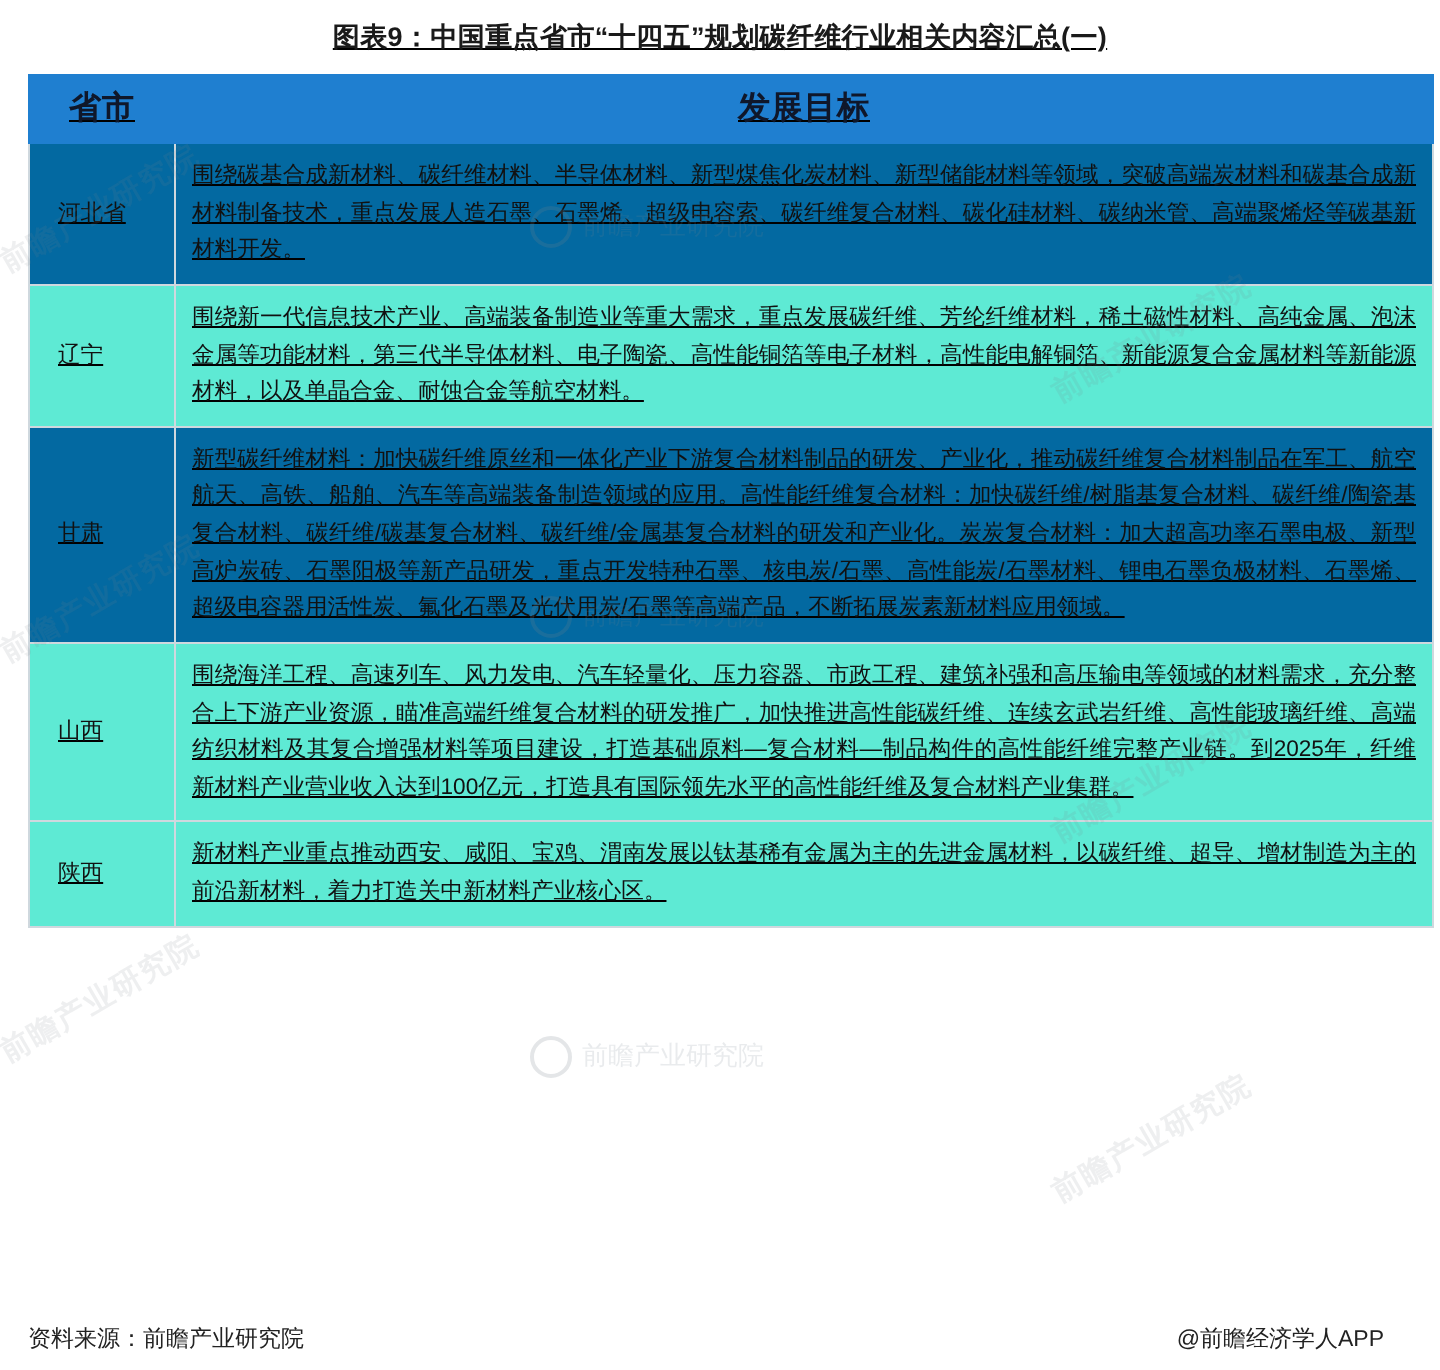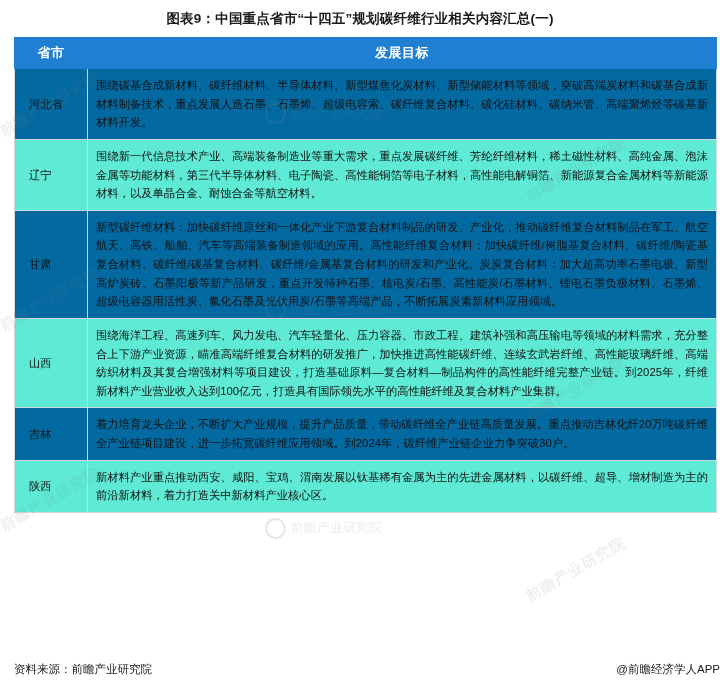--- a/index.html
+++ b/index.html
@@ -14,40 +14,41 @@
     color: #000;
     position: relative;
     overflow: hidden;
   }
   .page {
     position: relative;
     width: 720px;
     height: 685px;
     box-sizing: border-box;
     padding: 0 14px;
+    text-decoration: underline;
   }
   .chart-title {
     text-align: center;
     font-size: 13.5px;
     font-weight: bold;
     color: #1a1a1a;
     padding: 10px 0 9px 0;
     letter-spacing: 0.2px;
   }
   table.main-table {
     width: 692px;
     border-collapse: collapse;
     table-layout: fixed;
     position: relative;
     z-index: 2;
   }
   table.main-table th {
     background: #1f7fd0;
-    color: #ffffff;
-    font-size: 13px;
+    color: #0f172a;
+    font-size: 16px;
     font-weight: bold;
     border: 1px solid #1f7fd0;
     padding: 6px 2px;
     text-align: center;
     letter-spacing: 0.5px;
   }
   th.col-region { width: 68px; }
   th.col-goal { width: 624px; }
   table.main-table td {
     border: 1px solid #cfd8de;
@@ -69,21 +70,21 @@
   }
   tr.shade td {
     background: #0369a1;
   }
   tr.plain td {
     background: #5eead4;
   }
   .footer {
     position: absolute;
     left: 14px;
-    right: 0;
+    right: 28px;
     bottom: 8px;
     display: flex;
     justify-content: space-between;
     align-items: center;
     font-size: 11.5px;
     color: #333;
   }
   .footer .source { color: #222; }
   .footer .brand { color: #222; }
   
@@ -144,24 +145,20 @@
         <td class="goal">围绕新一代信息技术产业、高端装备制造业等重大需求，重点发展碳纤维、芳纶纤维材料，稀土磁性材料、高纯金属、泡沫金属等功能材料，第三代半导体材料、电子陶瓷、高性能铜箔等电子材料，高性能电解铜箔、新能源复合金属材料等新能源材料，以及单晶合金、耐蚀合金等航空材料。</td>
       </tr>
       <tr class="shade">
         <td class="region">甘肃</td>
         <td class="goal">新型碳纤维材料：加快碳纤维原丝和一体化产业下游复合材料制品的研发、产业化，推动碳纤维复合材料制品在军工、航空航天、高铁、船舶、汽车等高端装备制造领域的应用。高性能纤维复合材料：加快碳纤维/树脂基复合材料、碳纤维/陶瓷基复合材料、碳纤维/碳基复合材料、碳纤维/金属基复合材料的研发和产业化。炭炭复合材料：加大超高功率石墨电极、新型高炉炭砖、石墨阳极等新产品研发，重点开发特种石墨、核电炭/石墨、高性能炭/石墨材料、锂电石墨负极材料、石墨烯、超级电容器用活性炭、氟化石墨及光伏用炭/石墨等高端产品，不断拓展炭素新材料应用领域。</td>
       </tr>
       <tr class="plain">
         <td class="region">山西</td>
         <td class="goal">围绕海洋工程、高速列车、风力发电、汽车轻量化、压力容器、市政工程、建筑补强和高压输电等领域的材料需求，充分整合上下游产业资源，瞄准高端纤维复合材料的研发推广，加快推进高性能碳纤维、连续玄武岩纤维、高性能玻璃纤维、高端纺织材料及其复合增强材料等项目建设，打造基础原料—复合材料—制品构件的高性能纤维完整产业链。到2025年，纤维新材料产业营业收入达到100亿元，打造具有国际领先水平的高性能纤维及复合材料产业集群。</td>
       </tr>
-      <tr class="shade">
-        <td class="region">吉林</td>
-        <td class="goal">着力培育龙头企业，不断扩大产业规模，提升产品质量，带动碳纤维全产业链高质量发展。重点推动吉林化纤20万吨碳纤维全产业链项目建设，进一步拓宽碳纤维应用领域。到2024年，碳纤维产业链企业力争突破30户。</td>
-      </tr>
       <tr class="plain">
         <td class="region">陕西</td>
         <td class="goal">新材料产业重点推动西安、咸阳、宝鸡、渭南发展以钛基稀有金属为主的先进金属材料，以碳纤维、超导、增材制造为主的前沿新材料，着力打造关中新材料产业核心区。</td>
       </tr>
     </tbody>
   </table>
 
   <div class="footer">
     <div class="source">资料来源：前瞻产业研究院</div>
     <div class="brand">@前瞻经济学人APP</div>

